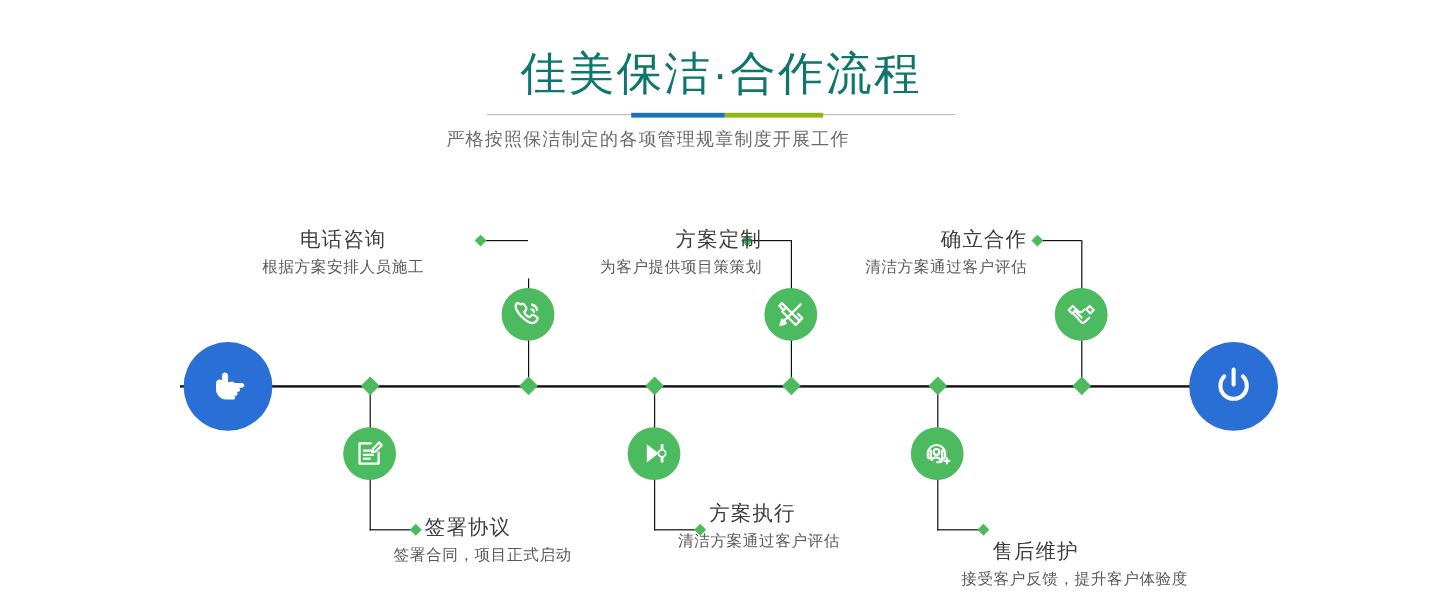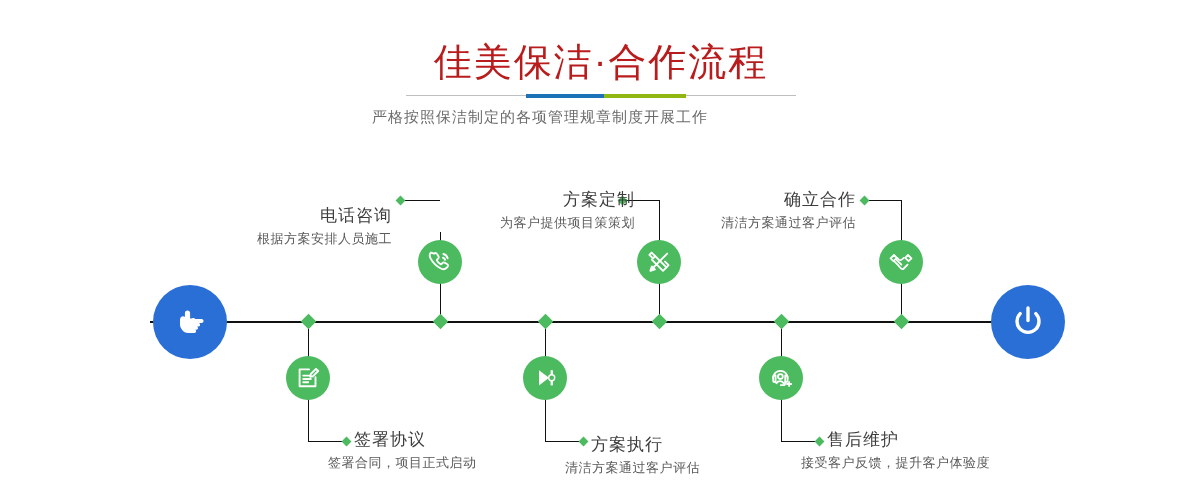--- a/index.html
+++ b/index.html
@@ -28,21 +28,21 @@
     text-align: center;
   }
   .title {
     position: absolute;
     left: 0;
     top: 38px;
     width: 1202px;
     font-size: 38px;
     line-height: 48px;
     letter-spacing: 2px;
-    color: #b91c1c;
+    color: #0f766e;
     font-weight: normal;
     white-space: nowrap;
   }
   .divider {
     position: absolute;
     left: 406px;
     top: 94px;
     width: 390px;
     height: 4px;
   }
@@ -221,21 +221,21 @@
         <g fill="none" stroke="#ffffff" stroke-width="2" stroke-linecap="round">
           <path d="M6.2 4.4 c1.2-1.2 2.6-0.6 3.2 0.5 l1.5 2.6 c0.5 0.9 0.3 1.6-0.5 2.3 l-1.0 0.9 c-0.4 0.35-0.45 0.7-0.2 1.2 0.8 1.6 2.3 3.1 3.9 3.9 0.5 0.25 0.85 0.2 1.2-0.2 l0.9-1.0 c0.7-0.8 1.4-1.0 2.3-0.5 l2.6 1.5 c1.1 0.6 1.7 2.0 0.5 3.2 l-1.2 1.2 c-1.5 1.5-3.6 1.7-6.0 0.5 -2.3-1.15-4.7-3.0-6.5-4.8 -1.8-1.8-3.65-4.2-4.8-6.5 -1.2-2.4-1.0-4.5 0.5-6.0 z" transform="translate(1.5,0.6) scale(0.92)"></path>
           <path d="M16.4 5.0 a5.4 5.4 0 0 1 4.2 4.2"></path>
           <path d="M16.0 8.8 a2.6 2.6 0 0 1 2.0 2.0"></path>
         </g>
       </svg>
     </span>
   </div>
   <div class="hline" style="left:400px; top:200px; width:40px;"></div>
   <div class="leader-dot" style="left:397px; top:197px;"></div>
-  <div class="label above" style="left:180px; top:204px; width:212px;">
+  <div class="label above" style="left:180px; top:188px; width:212px;text-align:center;">
     <div class="l-title">电话咨询</div>
     <div class="l-desc">根据方案安排人员施工</div>
   </div>
 
   <div class="diamond" style="left:303px; top:316px;"></div>
   <div class="vline" style="left:308px; top:320px; height:122px;"></div>
   <div class="node" style="left:286px; top:356px;">
     <span>
       <svg width="26" height="26" viewBox="0 0 26 26">
         <g fill="none" stroke="#ffffff" stroke-width="1.9" stroke-linecap="round" stroke-linejoin="round">
@@ -285,21 +285,21 @@
         <g fill="#ffffff">
           <path d="M7.0 5.2 L17.0 12.8 L7.0 20.4 Z"></path>
           <rect x="18.6" y="5.2" width="2.3" height="15.2"></rect>
         </g>
         <circle cx="19.7" cy="12.8" r="3.0" fill="#4cba5e" stroke="#ffffff" stroke-width="1.4"></circle>
       </svg>
     </span>
   </div>
   <div class="hline" style="left:545px; top:441px; width:38px;"></div>
   <div class="leader-dot" style="left:580px; top:438px;"></div>
-  <div class="label below" style="left:591px; top:433px; width:240px;">
+  <div class="label below" style="left:591px; top:416px; width:240px;">
     <div class="l-title">方案执行</div>
     <div class="l-desc" style="margin-left:-26px;">清洁方案通过客户评估</div>
   </div>
 
   <div class="diamond" style="left:896px; top:316px;"></div>
   <div class="vline" style="left:901px; top:200px; height:122px;"></div>
   <div class="node" style="left:879px; top:240px;">
     <span>
       <svg width="26" height="26" viewBox="0 0 26 26">
         <g fill="none" stroke="#ffffff" stroke-width="1.8" stroke-linecap="round" stroke-linejoin="round">
@@ -332,18 +332,18 @@
           <path d="M17.2 17.2 v1.0 a2.0 2.0 0 0 1 -2.0 2.0 h-2.4"></path>
           <circle cx="12.4" cy="11.6" r="2.4"></circle>
           <path d="M8.4 18.2 a4.2 4.2 0 0 1 7.2 0"></path>
           <path d="M19.0 19.0 h4.2 M21.1 16.9 v4.2"></path>
         </g>
       </svg>
     </span>
   </div>
   <div class="hline" style="left:781px; top:441px; width:38px;"></div>
   <div class="leader-dot" style="left:816px; top:438px;"></div>
-  <div class="label below" style="left:827px; top:428px; width:260px;">
+  <div class="label below" style="left:827px; top:448px; width:260px;">
     <div class="l-title">售后维护</div>
     <div class="l-desc" style="margin-left:-26px;">接受客户反馈，提升客户体验度</div>
   </div>
 
 </div>
 
 </body></html>

